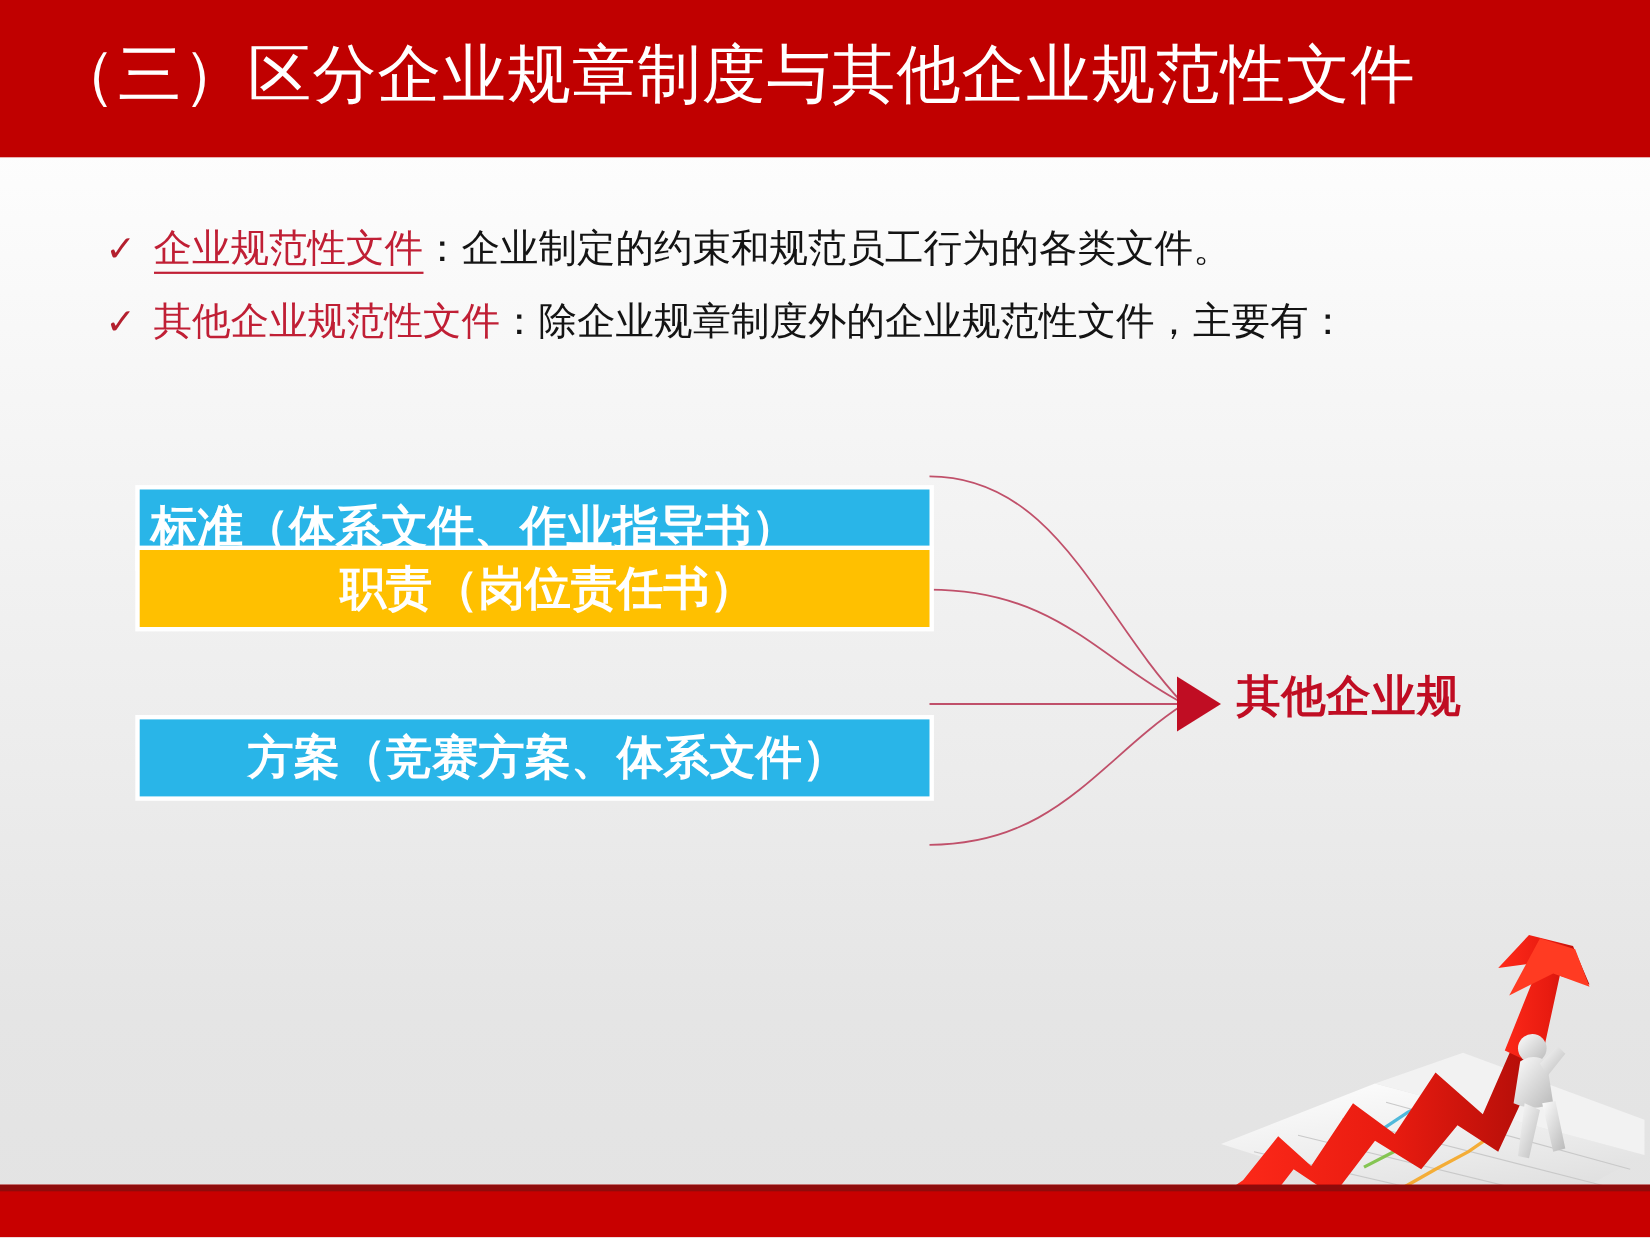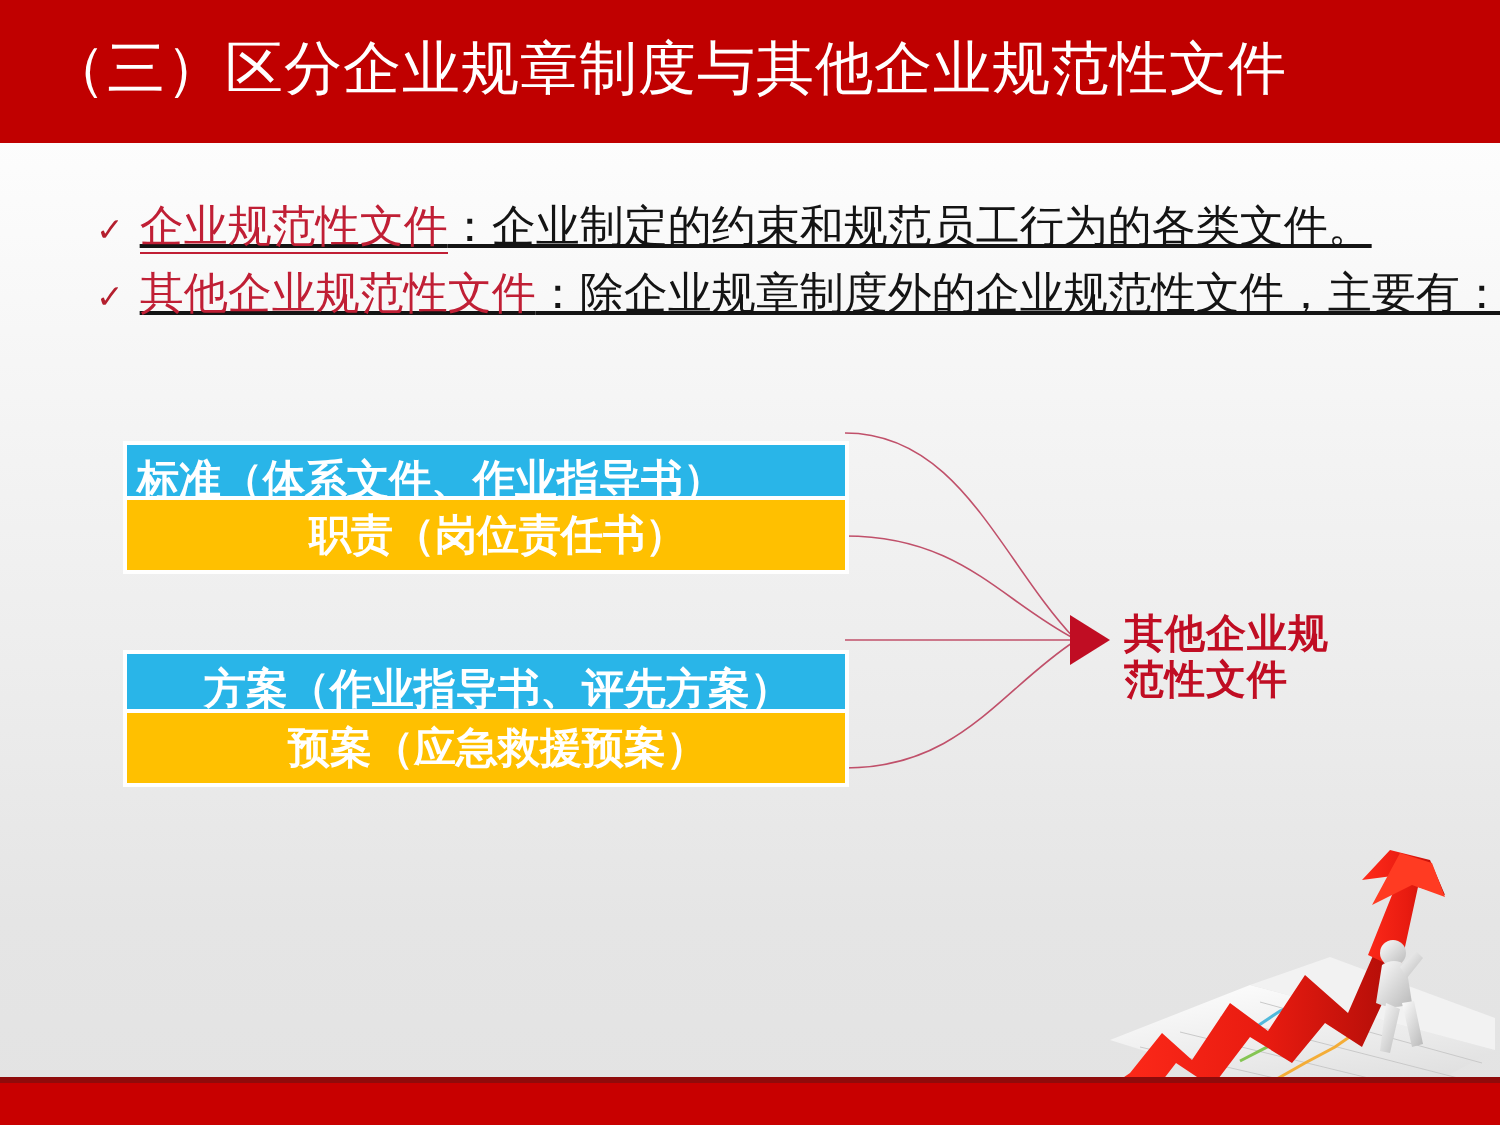--- a/index.html
+++ b/index.html
@@ -51,24 +51,23 @@
   #bullet-1 { top: 203px; }
   #bullet-2 { top: 270px; }
   .check-mark {
     color: #b41f2e;
     font-size: 33px;
     line-height: 44px;
     margin-right: 16px;
     font-weight: 400;
   }
   .bullet-line {
-    font-size: 44px;
+    font-size: 35px;
     line-height: 46px;
     color: #141414;
-    text-decoration: underline;
   }
   .kw {
     color: #c01f35;
   }
   .kw-underline {
     color: #c01f35;
     border-bottom: 2px solid #c01f35;
     padding-bottom: 2px;
   }
 
@@ -177,29 +176,25 @@
     <polygon points="1070,615 1070,665 1110,640" fill="#c00d23"></polygon>
   </svg>
 
   <div class="bar cyan align-left" id="bar-1">
     <span class="bar-label">标准（体系文件、作业指导书）</span>
   </div>
   <div class="bar amber align-center" id="bar-2">
     <span class="bar-label">职责（岗位责任书）</span>
   </div>
   <div class="bar cyan align-center" id="bar-3">
-    <span class="bar-label">方案（作业指导书、评先方案）</span>
-  </div>
-  <div class="bar amber align-center" id="bar-4">
-    <span class="bar-label">预案（应急救援预案）</span>
+    <span class="bar-label">方案（竞赛方案、体系文件）</span>
   </div>
 
   <div id="callout-text">
     <span class="ln">其他企业规</span>
-    <span class="ln">范性文件</span>
   </div>
 
   <div id="decor-art">
     <svg width="400" height="290" viewBox="0 0 400 290" xmlns="http://www.w3.org/2000/svg">
       <defs>
         <linearGradient id="redG" x1="0" y1="0" x2="1" y2="0">
           <stop offset="0%" stop-color="#ff2a1a"></stop>
           <stop offset="55%" stop-color="#e81b10"></stop>
           <stop offset="100%" stop-color="#b00d08"></stop>
         </linearGradient>

